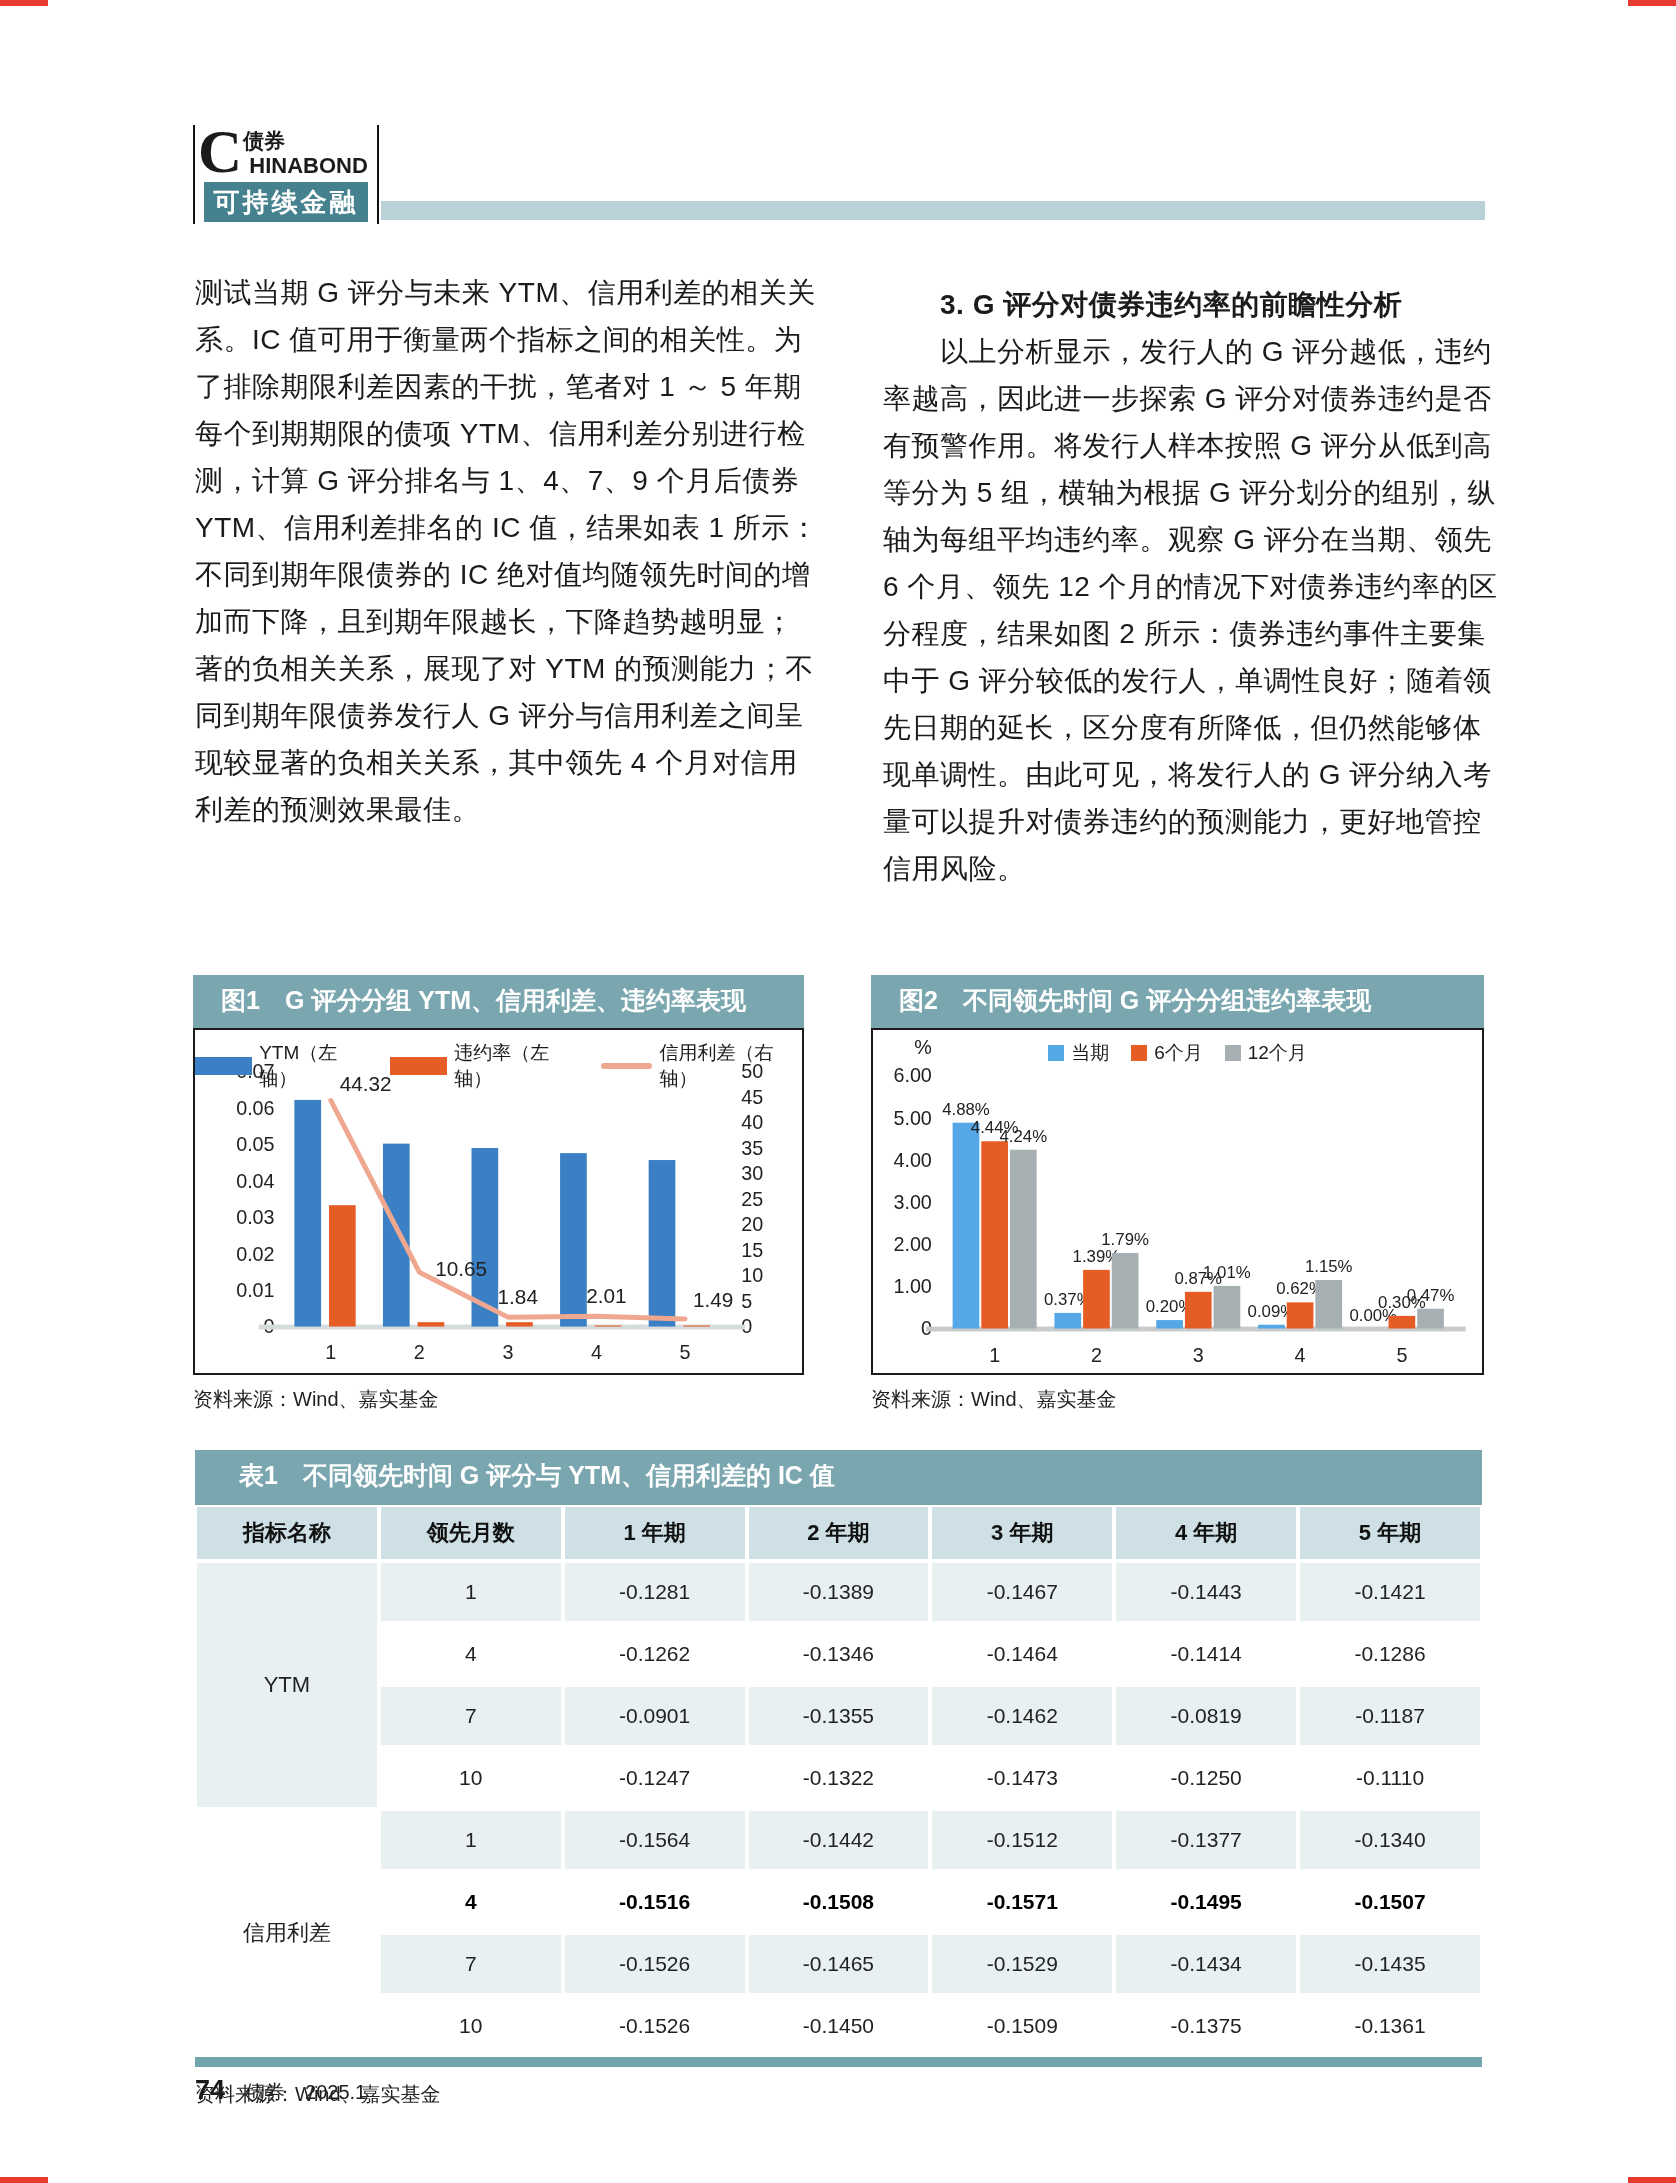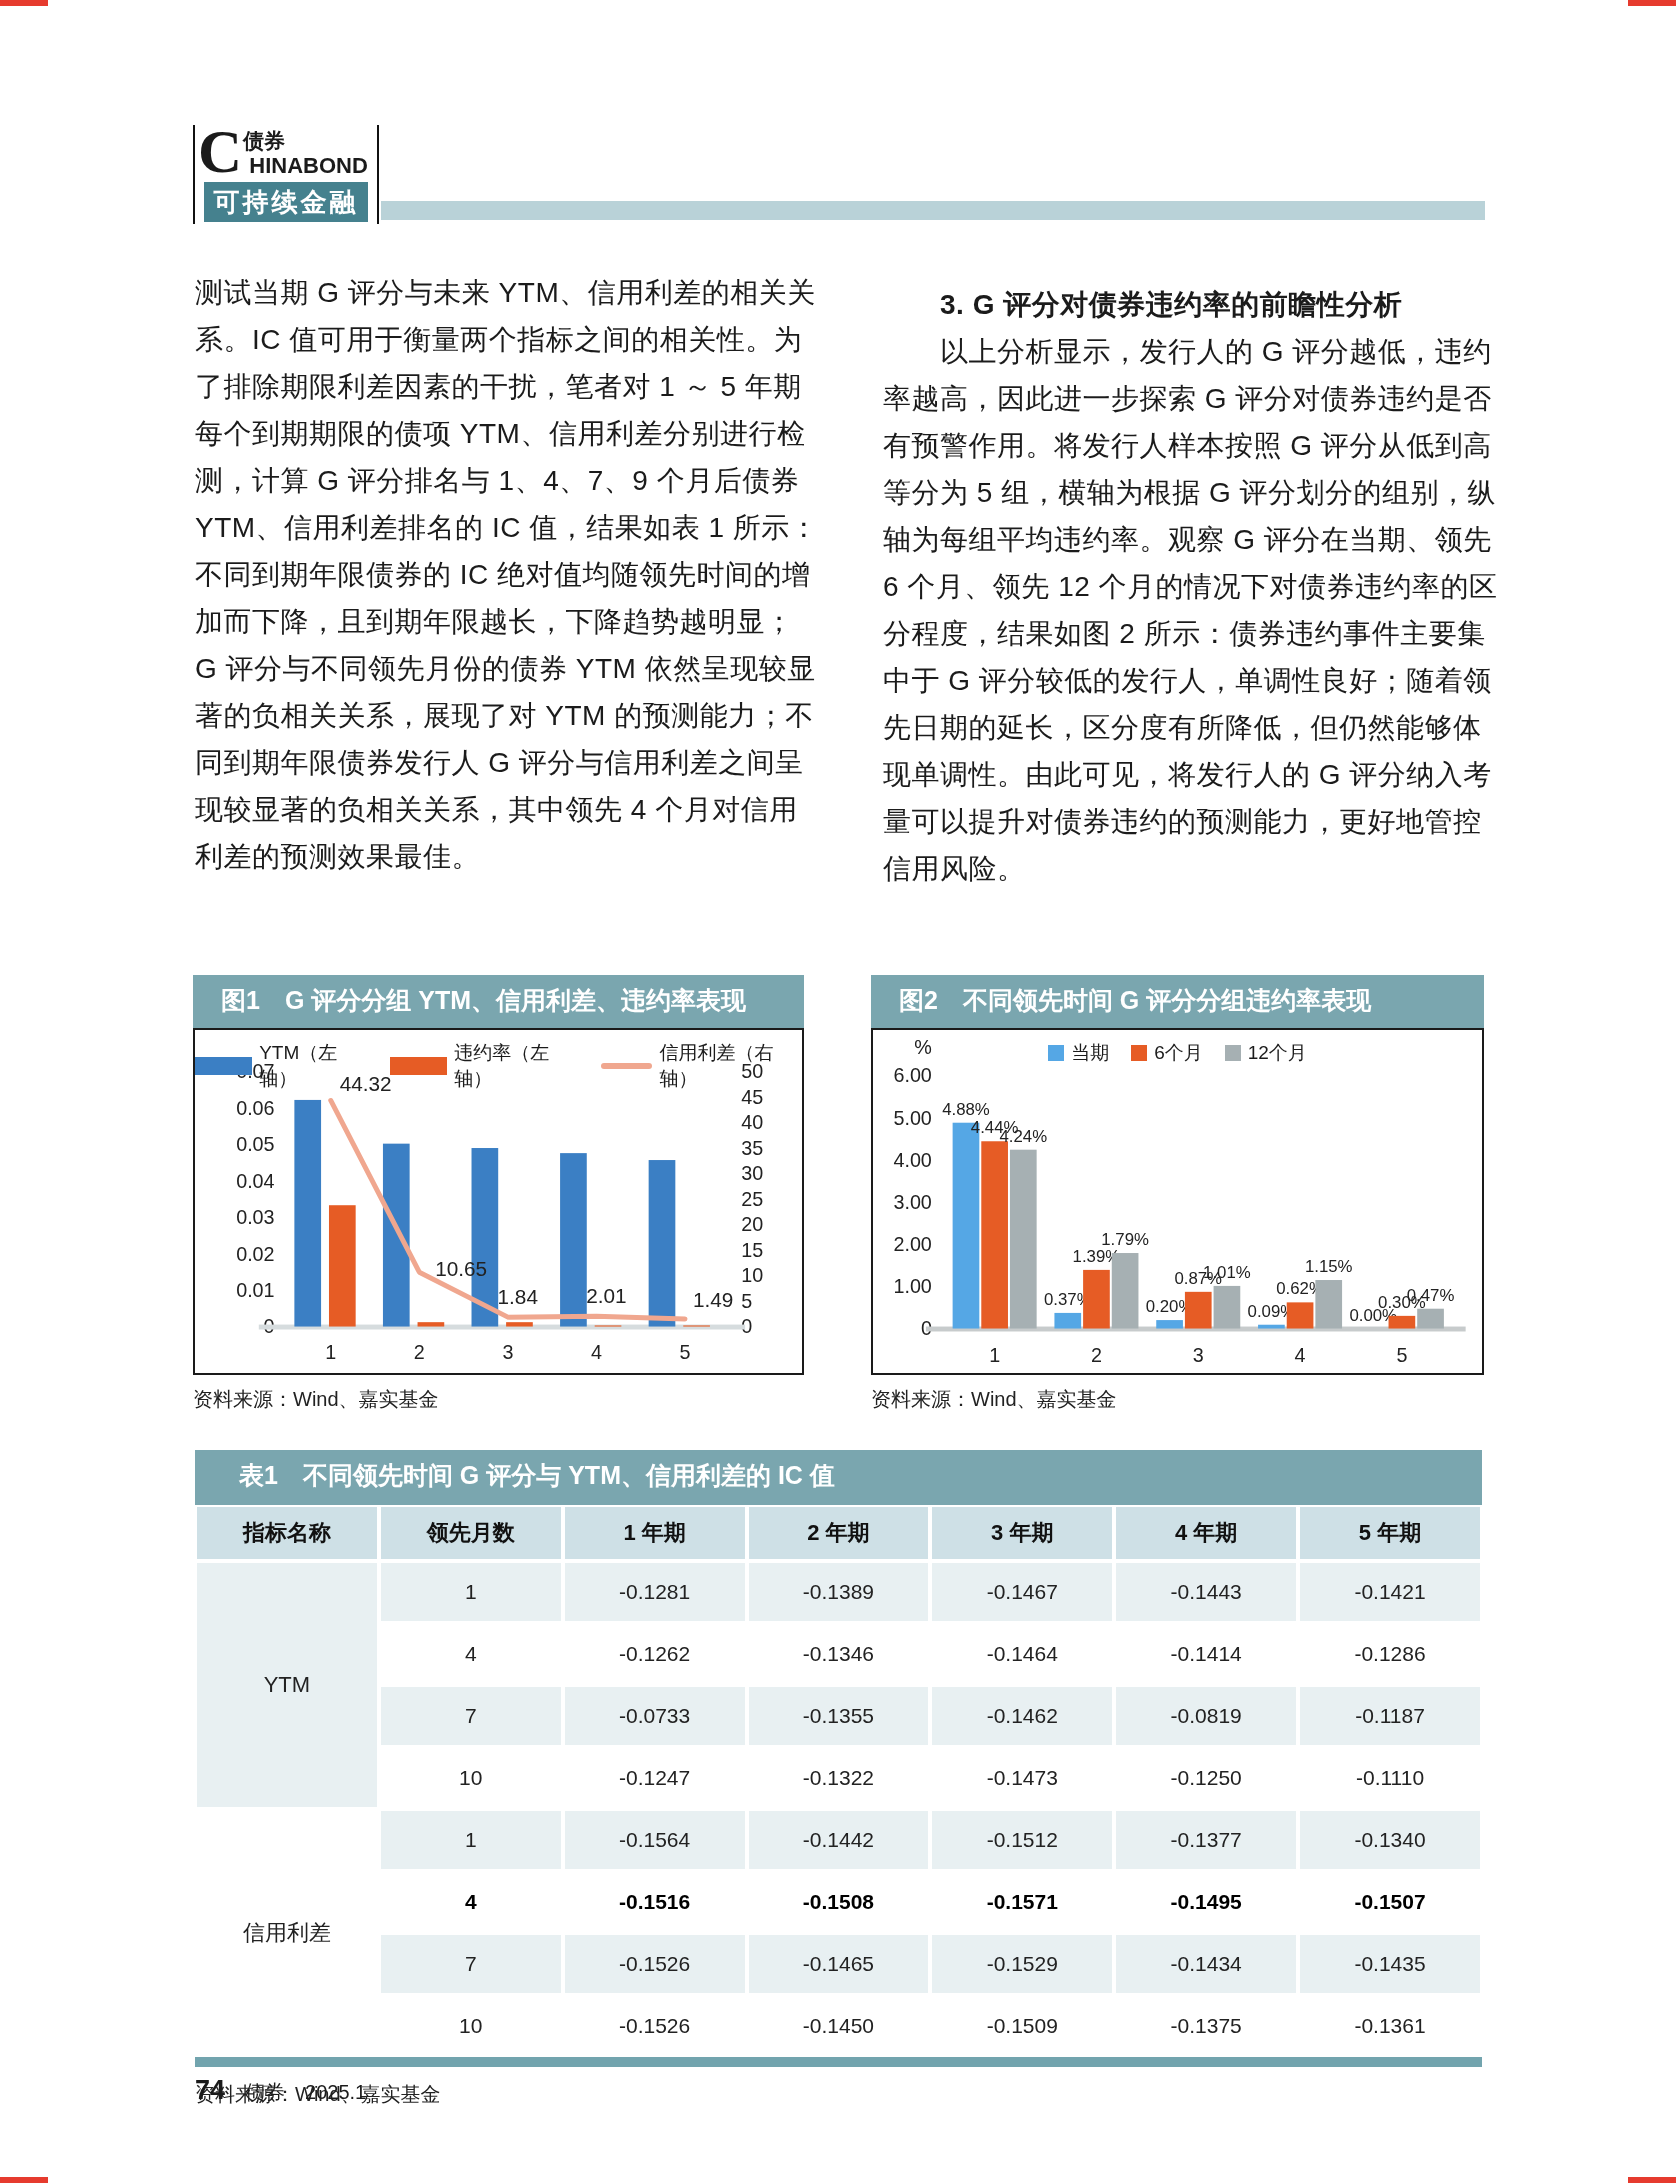--- a/index.html
+++ b/index.html
@@ -91,21 +91,20 @@
 
   <div class="col col-left">
       <div class="tline">测试当期 G 评分与未来 YTM、信用利差的相关关</div>
       <div class="tline">系。IC 值可用于衡量两个指标之间的相关性。为</div>
       <div class="tline">了排除期限利差因素的干扰，笔者对 1 ～ 5 年期</div>
       <div class="tline">每个到期期限的债项 YTM、信用利差分别进行检</div>
       <div class="tline">测，计算 G 评分排名与 1、4、7、9 个月后债券</div>
       <div class="tline">YTM、信用利差排名的 IC 值，结果如表 1 所示：</div>
       <div class="tline">不同到期年限债券的 IC 绝对值均随领先时间的增</div>
       <div class="tline">加而下降，且到期年限越长，下降趋势越明显；</div>
-      <div class="tline">G 评分与不同领先月份的债券 YTM 依然呈现较显</div>
       <div class="tline">著的负相关关系，展现了对 YTM 的预测能力；不</div>
       <div class="tline">同到期年限债券发行人 G 评分与信用利差之间呈</div>
       <div class="tline">现较显著的负相关关系，其中领先 4 个月对信用</div>
       <div class="tline">利差的预测效果最佳。</div>
     </div>
 
   <div class="col col-right">
     <div class="tline rc-heading">　　3. G 评分对债券违约率的前瞻性分析</div>
     <div>
         <div class="tline">　　以上分析显示，发行人的 G 评分越低，违约</div>
@@ -280,21 +279,21 @@
           <tr>
             <td>4</td>
             <td>-0.1262</td>
             <td>-0.1346</td>
             <td>-0.1464</td>
             <td>-0.1414</td>
             <td>-0.1286</td>
           </tr>
           <tr class="shade">
             <td>7</td>
-            <td>-0.0733</td>
+            <td>-0.0901</td>
             <td>-0.1355</td>
             <td>-0.1462</td>
             <td>-0.0819</td>
             <td>-0.1187</td>
           </tr>
           <tr>
             <td>10</td>
             <td>-0.1247</td>
             <td>-0.1322</td>
             <td>-0.1473</td>

